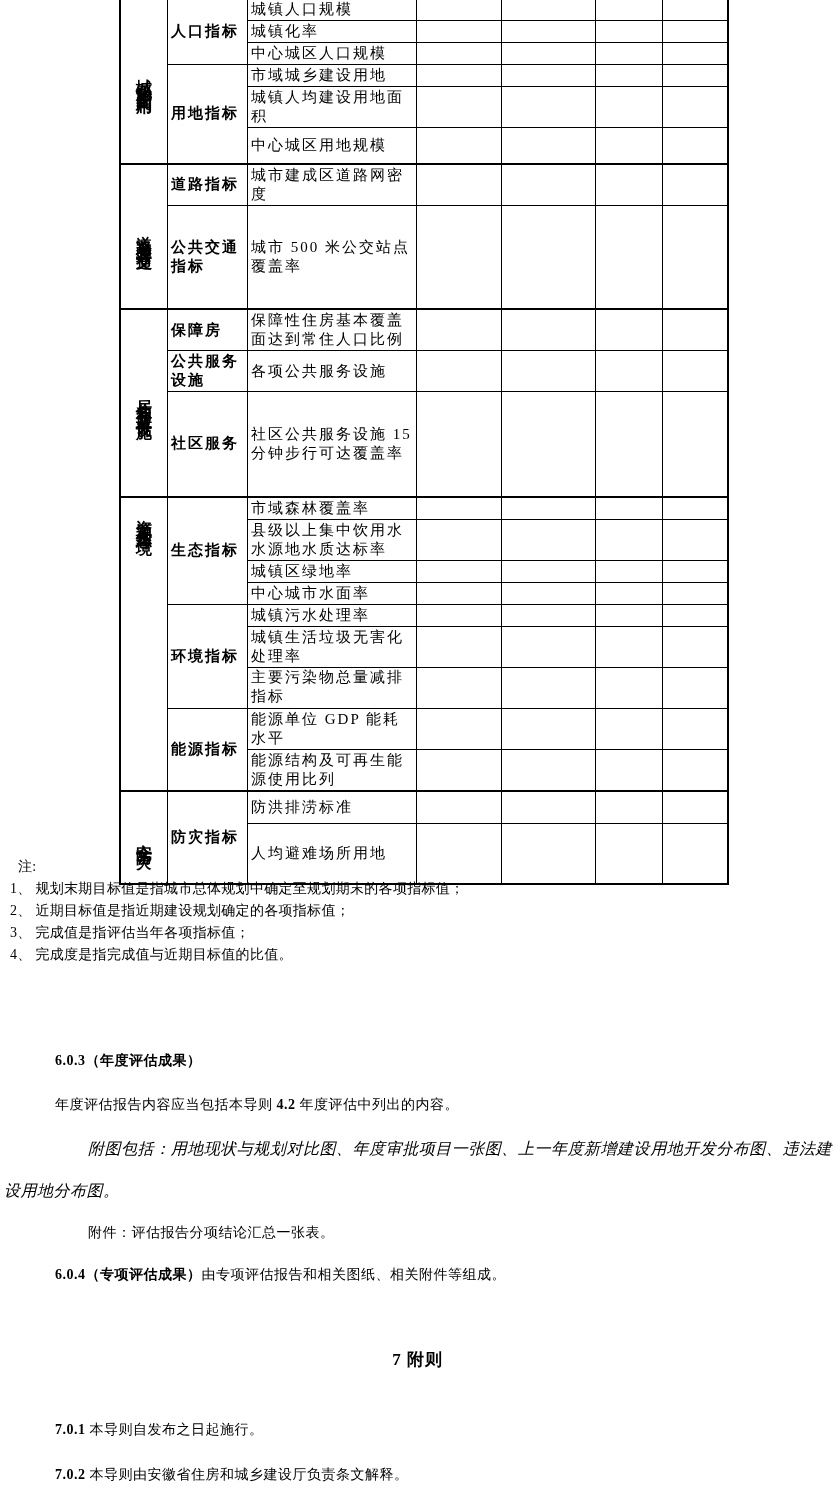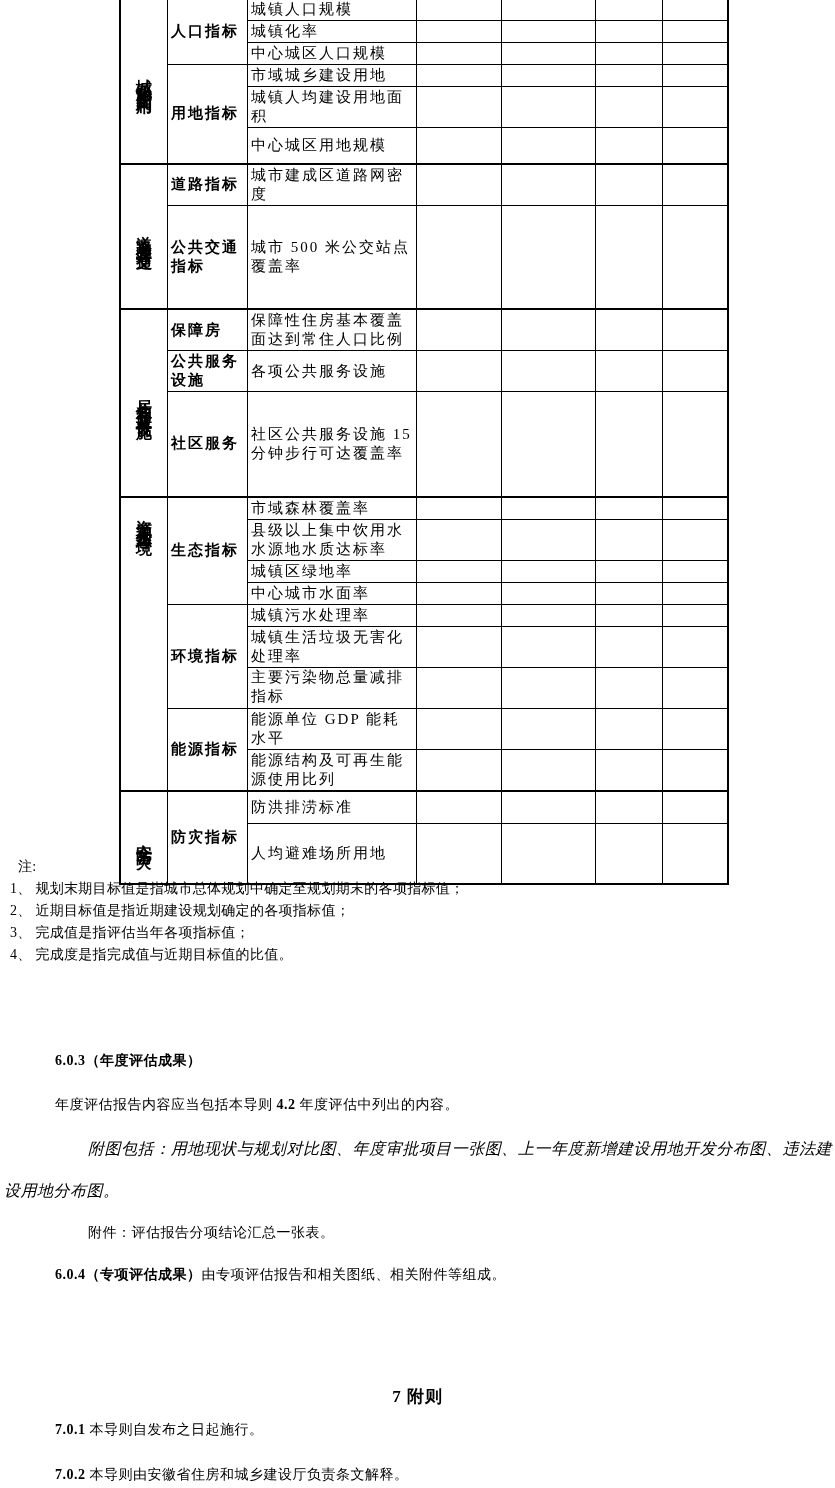--- a/index.html
+++ b/index.html
@@ -45,21 +45,21 @@
   
   .bodyline{position:absolute;font-size:14px;letter-spacing:0.5px;white-space:nowrap;}
   .bold{font-weight:bold;}
   .para-wrap{
     position:absolute;left:4px;top:1128px;width:828px;
     font-size:16px;line-height:42px;letter-spacing:0.5px;
     text-indent:84px;text-align:justify;font-style:italic;
   }
   .center-head{
     position:absolute;left:0;top:1348px;width:100%;
-    text-align:center;font-weight:bold;font-size:17px;letter-spacing:1px;margin-top:37px;
+    text-align:center;font-weight:bold;font-size:17px;letter-spacing:1px;
   }
 </style>
 </head>
 <body>
 
 <div class="page">
 
   <table class="ind-table">
     <colgroup>
       <col style="width:40px">

